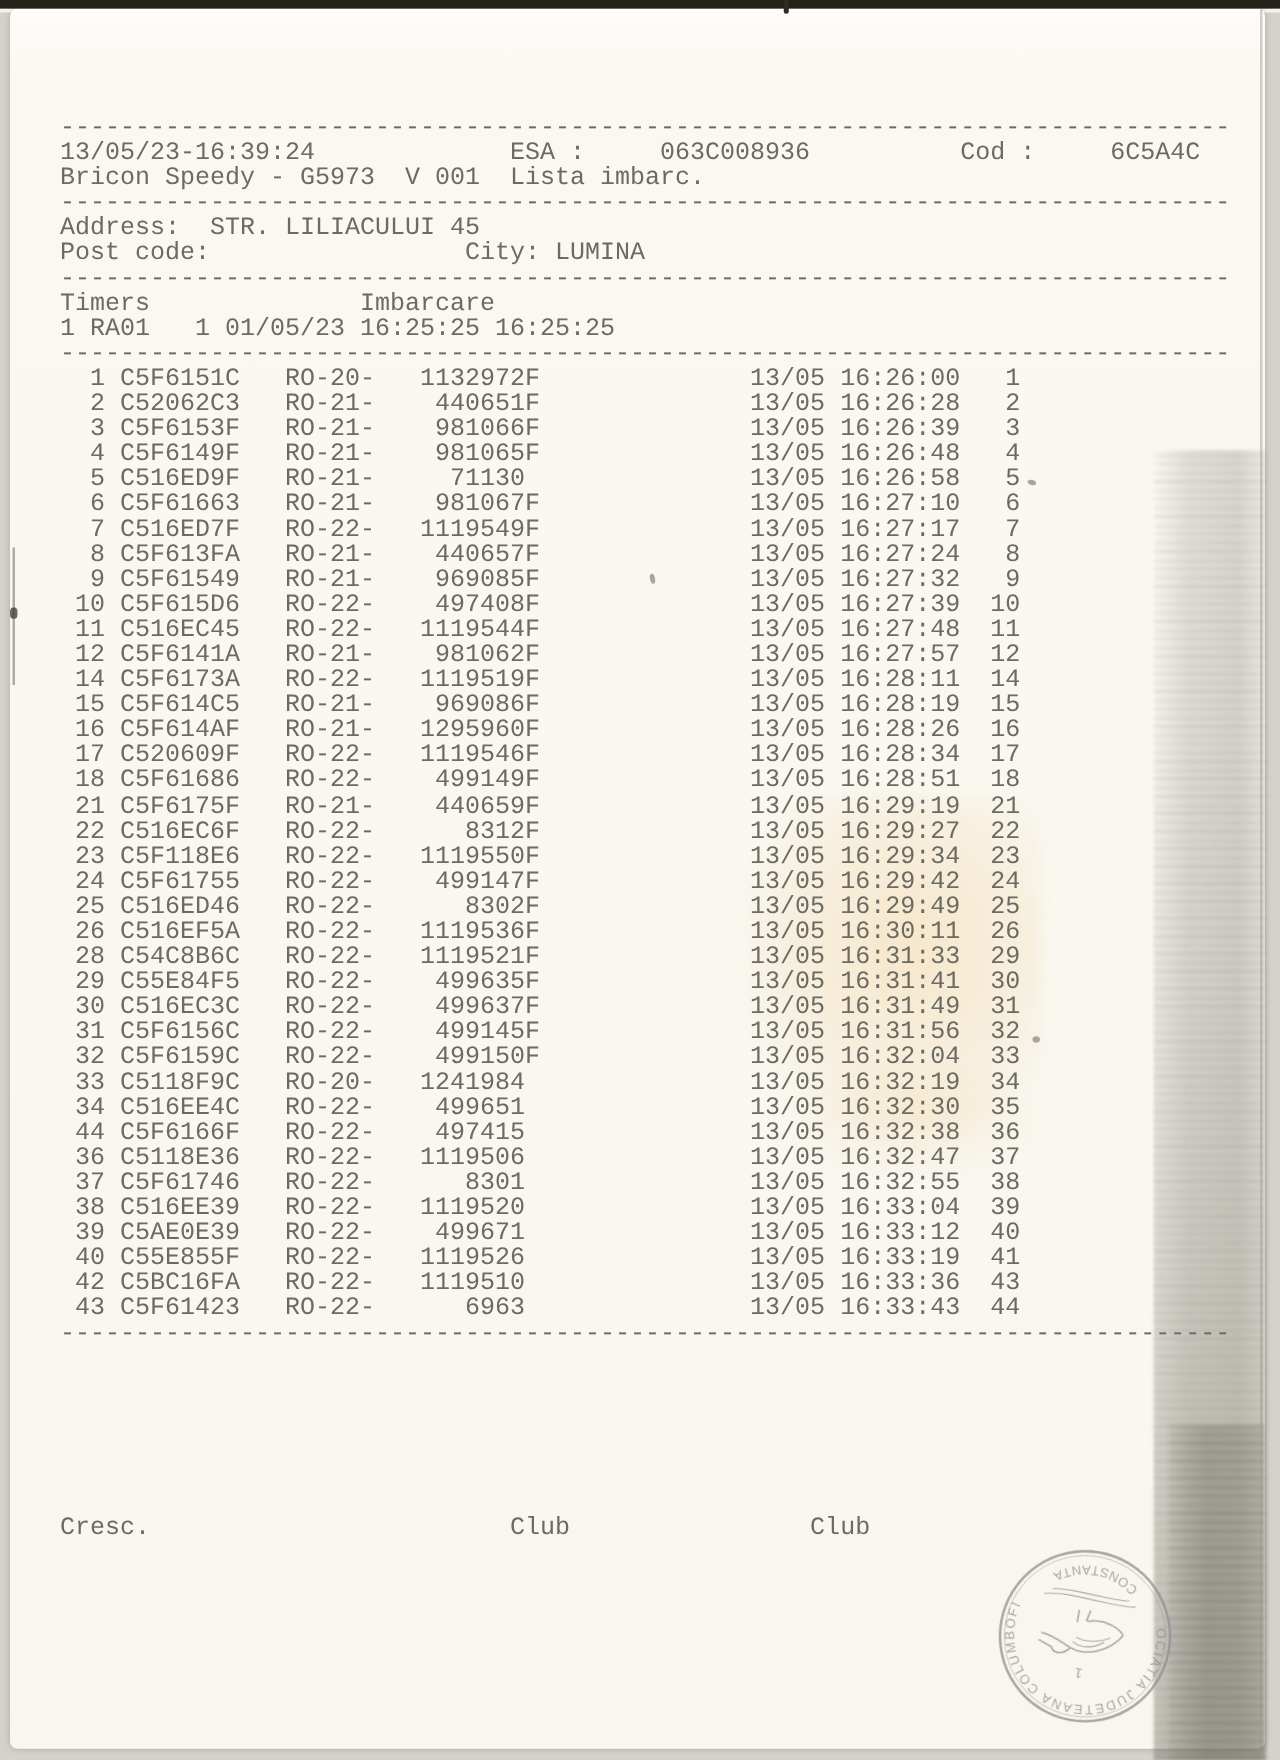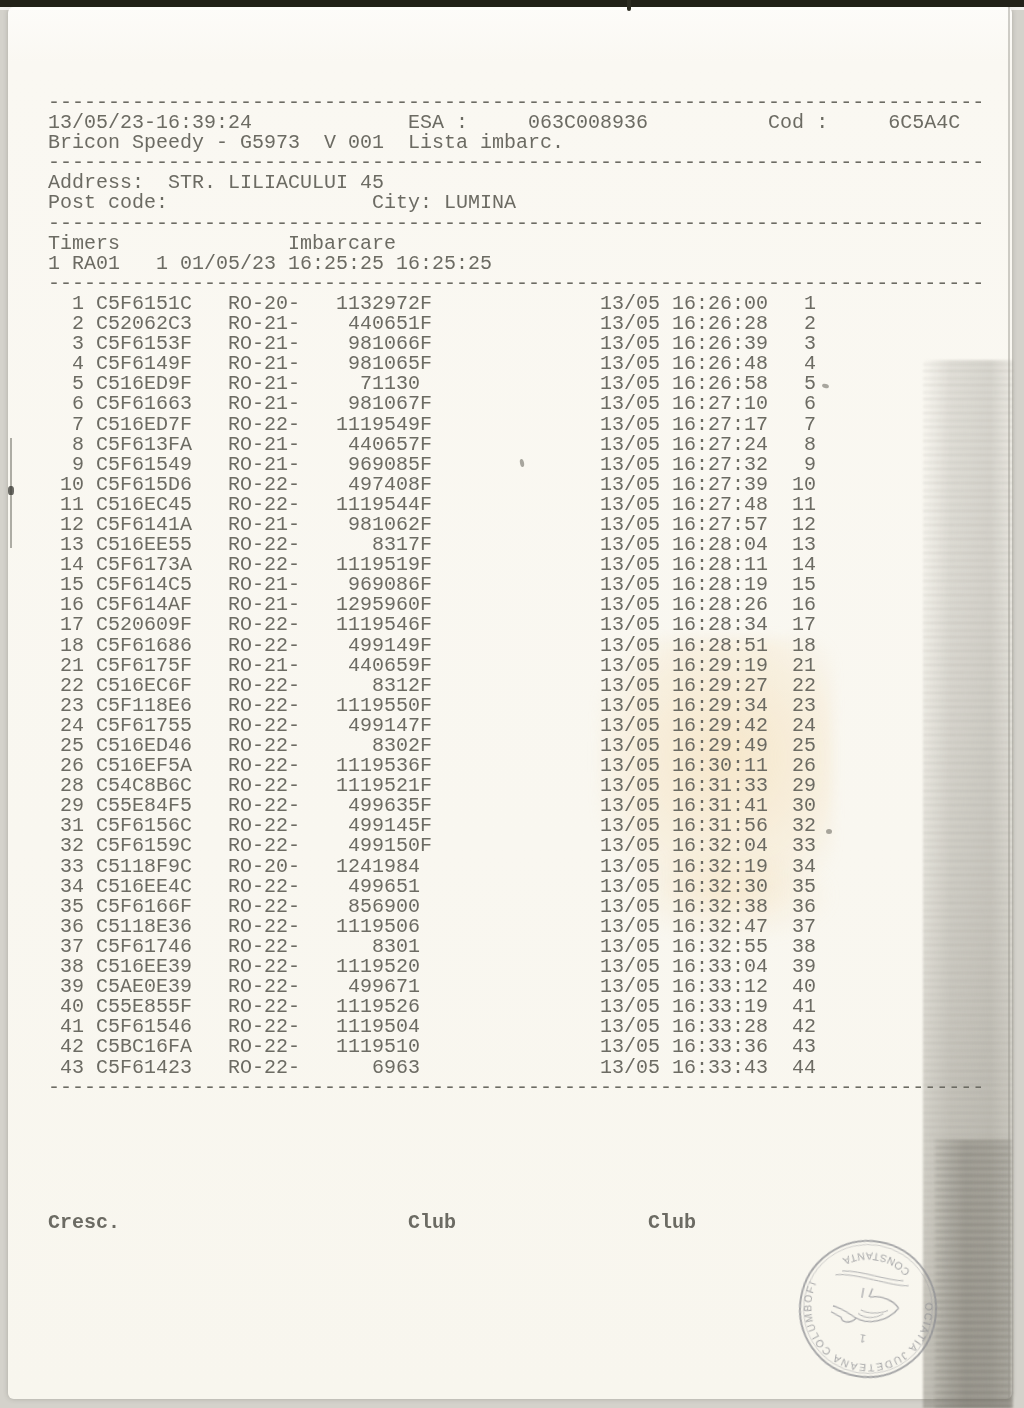--- a/index.html
+++ b/index.html
@@ -50,21 +50,21 @@
   .speck.s2{left:520px;top:459px;width:4px;height:8px;transform:rotate(-12deg);}
   .speck.s3{left:826px;top:829px;width:6px;height:5px;}
   .speck.s4{left:8px;top:486px;width:6px;height:9px;background:rgba(58,58,52,0.75);border-radius:40%;}
   .printout{
     position:absolute;left:48px;top:93px;width:940px;
     font-size:20px;color:#6c6b63;
     filter:blur(0.32px);
     letter-spacing:0;
   }
   .printout .line{height:20.1px;line-height:20.1px;white-space:pre;}
-  .footer-block{top:1213px;font-weight:bold;}
+  .footer-block{top:1213px;}
   .stamp{
     position:absolute;left:793px;top:1234px;width:150px;height:150px;
     transform:rotate(190deg);
     opacity:0.78;
     filter:blur(0.45px);
   }
   .stamp-ring-outer{fill:none;stroke:#8f9094;stroke-width:2;}
   .stamp-ring-inner{fill:none;stroke:#9a9b9e;stroke-width:0.8;opacity:0.7;}
   .stamp-arc-text{
     font-family:"Liberation Sans","DejaVu Sans",sans-serif;
@@ -109,45 +109,44 @@
       <div class="line">  3 C5F6153F   RO-21-    981066F              13/05 16:26:39   3                </div>
       <div class="line">  4 C5F6149F   RO-21-    981065F              13/05 16:26:48   4                </div>
       <div class="line">  5 C516ED9F   RO-21-     71130               13/05 16:26:58   5                </div>
       <div class="line">  6 C5F61663   RO-21-    981067F              13/05 16:27:10   6                </div>
       <div class="line">  7 C516ED7F   RO-22-   1119549F              13/05 16:27:17   7                </div>
       <div class="line">  8 C5F613FA   RO-21-    440657F              13/05 16:27:24   8                </div>
       <div class="line">  9 C5F61549   RO-21-    969085F              13/05 16:27:32   9                </div>
       <div class="line"> 10 C5F615D6   RO-22-    497408F              13/05 16:27:39  10                </div>
       <div class="line"> 11 C516EC45   RO-22-   1119544F              13/05 16:27:48  11                </div>
       <div class="line"> 12 C5F6141A   RO-21-    981062F              13/05 16:27:57  12                </div>
-      <div class="line"> 13 C516EE55   RO-22-      8317F              13/05 16:28:04  13                </div>
       <div class="line"> 14 C5F6173A   RO-22-   1119519F              13/05 16:28:11  14                </div>
       <div class="line"> 15 C5F614C5   RO-21-    969086F              13/05 16:28:19  15                </div>
       <div class="line"> 16 C5F614AF   RO-21-   1295960F              13/05 16:28:26  16                </div>
       <div class="line"> 17 C520609F   RO-22-   1119546F              13/05 16:28:34  17                </div>
       <div class="line"> 18 C5F61686   RO-22-    499149F              13/05 16:28:51  18                </div>
       <div class="line"> 21 C5F6175F   RO-21-    440659F              13/05 16:29:19  21                </div>
       <div class="line"> 22 C516EC6F   RO-22-      8312F              13/05 16:29:27  22                </div>
       <div class="line"> 23 C5F118E6   RO-22-   1119550F              13/05 16:29:34  23                </div>
       <div class="line"> 24 C5F61755   RO-22-    499147F              13/05 16:29:42  24                </div>
       <div class="line"> 25 C516ED46   RO-22-      8302F              13/05 16:29:49  25                </div>
       <div class="line"> 26 C516EF5A   RO-22-   1119536F              13/05 16:30:11  26                </div>
       <div class="line"> 28 C54C8B6C   RO-22-   1119521F              13/05 16:31:33  29                </div>
       <div class="line"> 29 C55E84F5   RO-22-    499635F              13/05 16:31:41  30                </div>
+      <div class="line"> 30 C516EC3C   RO-22-    499637F              13/05 16:31:49  31                </div>
       <div class="line"> 31 C5F6156C   RO-22-    499145F              13/05 16:31:56  32                </div>
       <div class="line"> 32 C5F6159C   RO-22-    499150F              13/05 16:32:04  33                </div>
       <div class="line"> 33 C5118F9C   RO-20-   1241984               13/05 16:32:19  34                </div>
       <div class="line"> 34 C516EE4C   RO-22-    499651               13/05 16:32:30  35                </div>
-      <div class="line"> 35 C5F6166F   RO-22-    856900               13/05 16:32:38  36                </div>
+      <div class="line"> 44 C5F6166F   RO-22-    497415               13/05 16:32:38  36                </div>
       <div class="line"> 36 C5118E36   RO-22-   1119506               13/05 16:32:47  37                </div>
       <div class="line"> 37 C5F61746   RO-22-      8301               13/05 16:32:55  38                </div>
       <div class="line"> 38 C516EE39   RO-22-   1119520               13/05 16:33:04  39                </div>
       <div class="line"> 39 C5AE0E39   RO-22-    499671               13/05 16:33:12  40                </div>
       <div class="line"> 40 C55E855F   RO-22-   1119526               13/05 16:33:19  41                </div>
-      <div class="line"> 41 C5F61546   RO-22-   1119504               13/05 16:33:28  42                </div>
       <div class="line"> 42 C5BC16FA   RO-22-   1119510               13/05 16:33:36  43                </div>
       <div class="line"> 43 C5F61423   RO-22-      6963               13/05 16:33:43  44                </div>
       <div class="line">------------------------------------------------------------------------------</div>
     </div>
   <div id="footer-block" class="printout footer-block">
       <div class="line">Cresc.                        Club                Club                          </div>
     </div>
 
   <div class="stamp">
     <svg viewBox="-75 -75 150 150" width="150" height="150">

